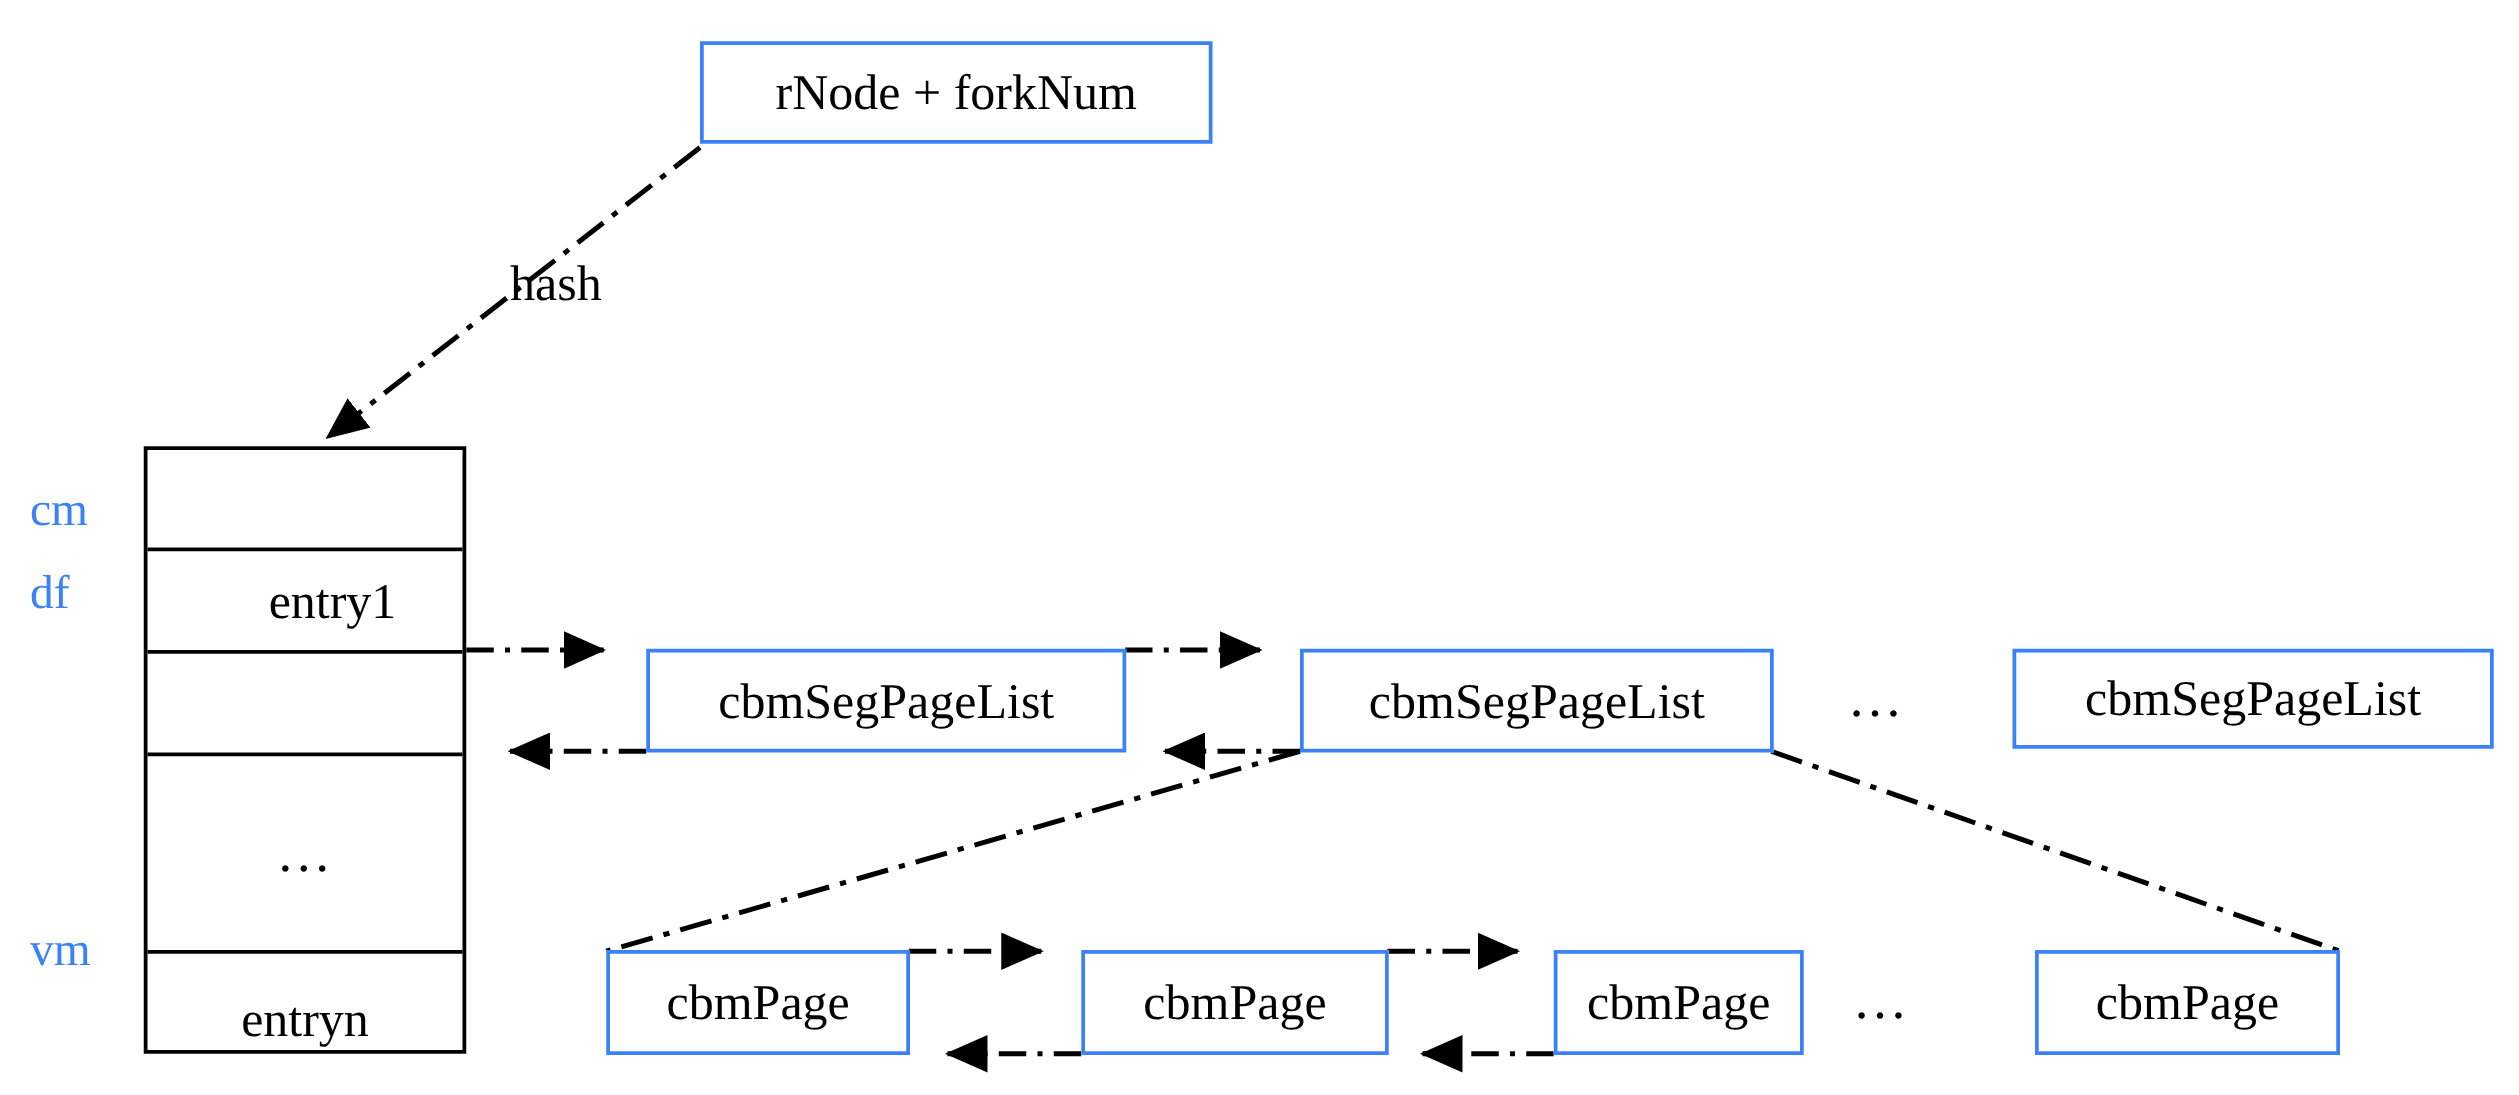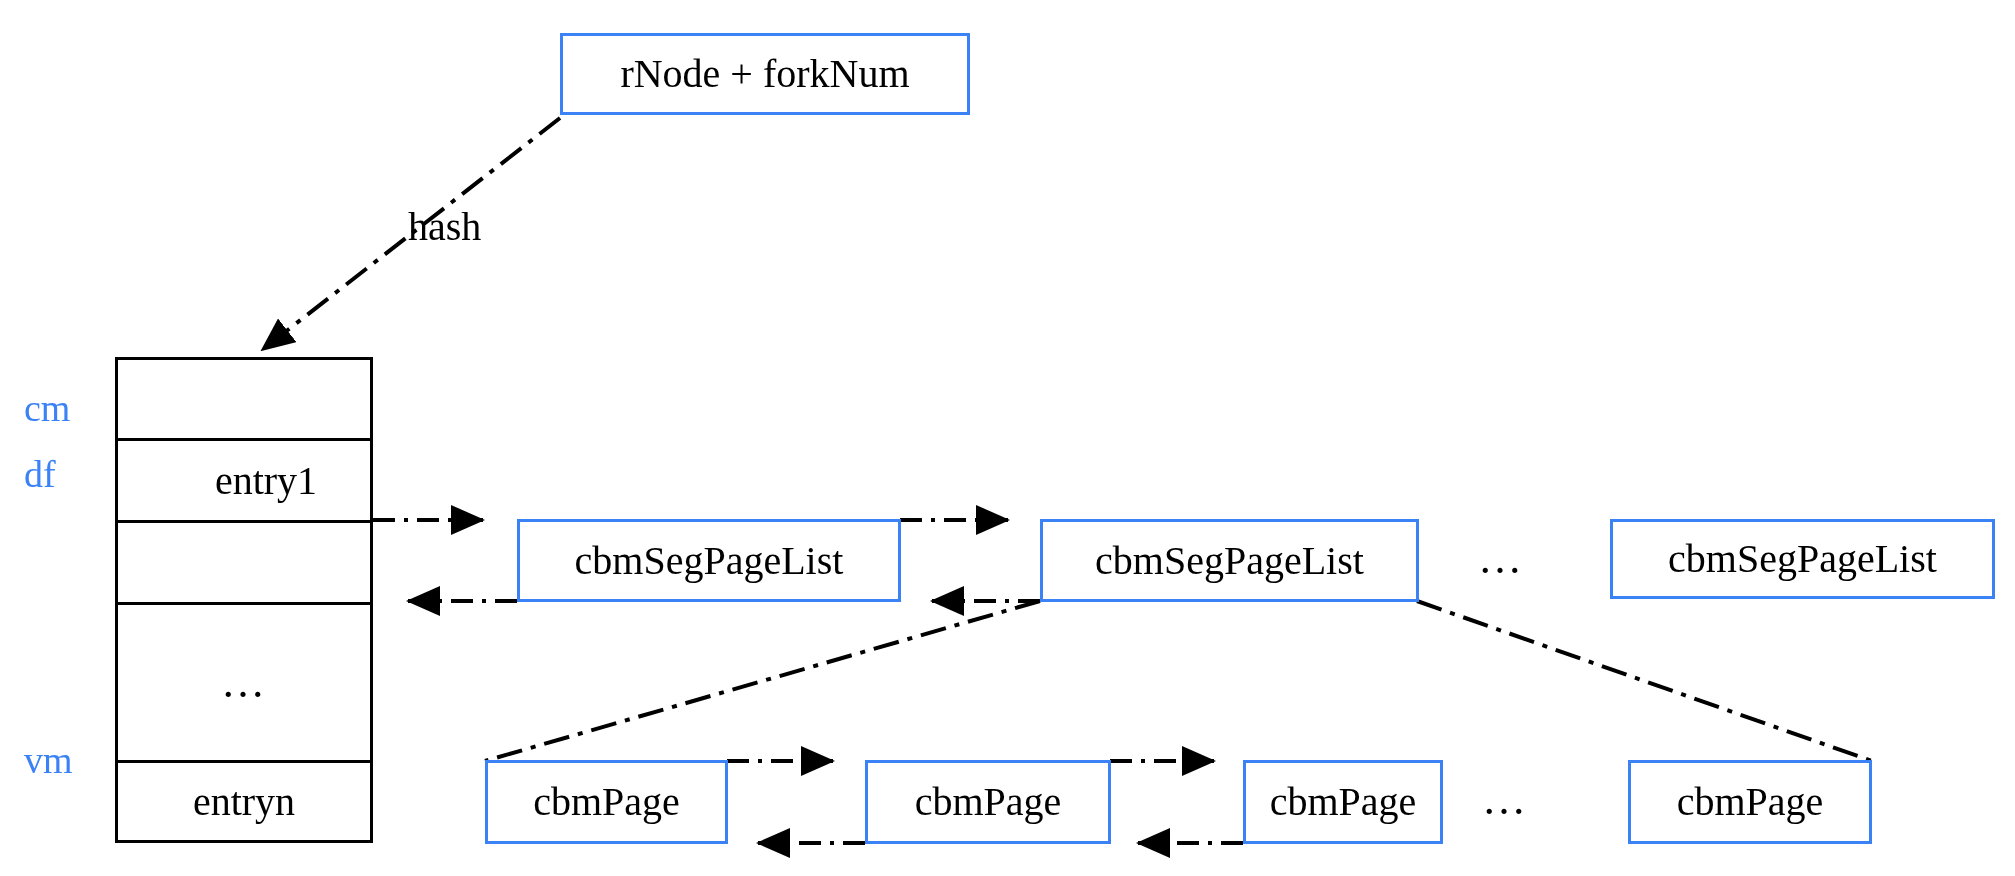--- a/index.html
+++ b/index.html
@@ -156,21 +156,21 @@
     </div>
     <div class="row-divider" style="top:160px;"></div>
 
     <div class="row-divider" style="top:242px;"></div>
 
     <div class="table-row" style="top:245px; height:155px;">
       <span class="ellipsis-mark" style="position:relative;">…</span>
     </div>
     <div class="row-divider" style="top:400px;"></div>
 
-    <div class="table-row" style="top:403px; height:77px;">
+    <div class="table-row" style="top:417px; height:77px;">
       <span class="node-label">entryn</span>
     </div>
   </div>
 
   <div class="side-label" style="left:24px; top:386px;">cm</div>
   <div class="side-label" style="left:24px; top:452px;">df</div>
   <div class="side-label" style="left:24px; top:738px;">vm</div>
 
   <div class="node-box" style="left:517px; top:519px; width:384px; height:83px;">
     <span class="node-label">cbmSegPageList</span>

